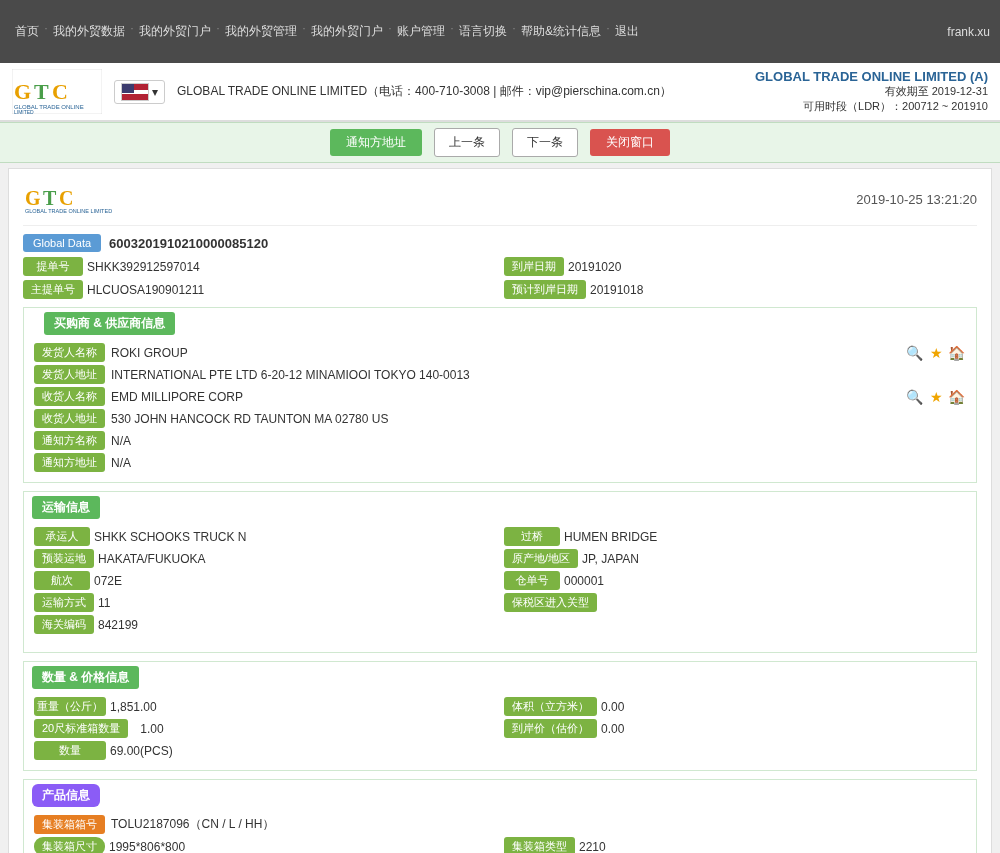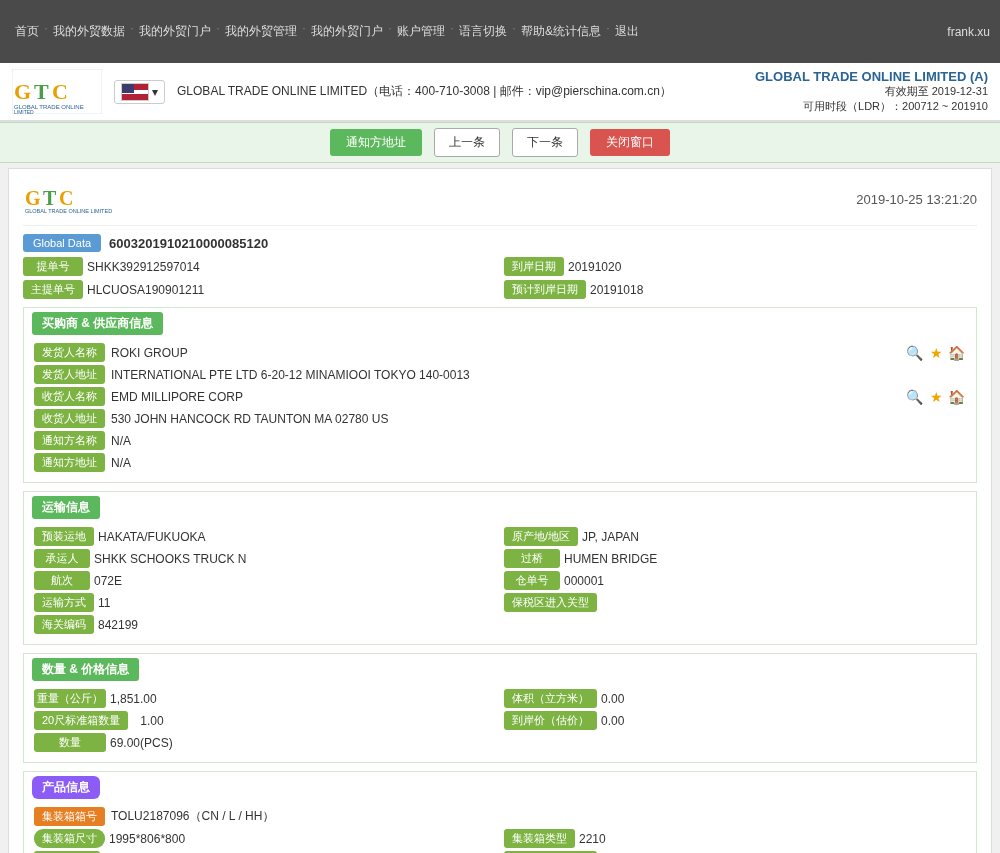--- a/index.html
+++ b/index.html
@@ -108,21 +108,21 @@
       <span style="font-size:12px; color:#333;">HLCUOSA190901211</span>
     </div>
     <div style="display:flex; align-items:center; gap:4px; flex:1;">
       <span style="background:#7cb342; color:#fff; padding:2px 8px; border-radius:3px; font-size:11px; white-space:nowrap; min-width:70px; text-align:center;">预计到岸日期</span>
       <span style="font-size:12px; color:#333;">20191018</span>
     </div>
   </div>
 
   <div style="border:1px solid #d0e8d0; margin-bottom:8px;">
     <div style="padding:4px 8px;">
-      <span style="background:#5cb85c; color:#fff; padding:3px 10px; border-radius:3px; font-size:12px; font-weight:bold; display:inline-block;">买购商 &amp; 供应商信息</span>
+      <span style="background:#5cb85c; color:#fff; padding:3px 10px; border-radius:3px; font-size:12px; font-weight:bold; display:inline-block;margin-left:12px;">买购商 &amp; 供应商信息</span>
     </div>
     <div style="padding:4px 10px 8px;">
 
       <div style="display:flex; align-items:center; gap:6px; margin-bottom:3px;">
         <span style="background:#7cb342; color:#fff; padding:2px 8px; border-radius:3px; font-size:11px; white-space:nowrap; min-width:66px; text-align:center;">发货人名称</span>
         <span style="font-size:12px; color:#333; flex:1;">ROKI GROUP</span>
         <span style="cursor:pointer; color:#888; font-size:14px;">🔍</span>
         <span style="cursor:pointer; color:#f0a500; font-size:14px;">★</span>
         <span style="cursor:pointer; color:#5cb85c; font-size:14px;">🏠</span>
       </div>
@@ -159,63 +159,63 @@
 
   <div style="border:1px solid #d0e8d0; margin-bottom:8px;">
     <div style="padding:4px 8px;">
       <span style="background:#5cb85c; color:#fff; padding:3px 10px; border-radius:3px; font-size:12px; font-weight:bold; display:inline-block;">运输信息</span>
     </div>
     <div style="padding:4px 10px 8px;">
 
 
       <div style="display:flex; gap:8px; margin-bottom:3px;">
         <div style="display:flex; align-items:center; gap:4px; flex:1;">
+          <span style="background:#7cb342; color:#fff; padding:2px 8px; border-radius:3px; font-size:11px; white-space:nowrap; min-width:56px; text-align:center;">承运人</span>
+          <span style="font-size:12px; color:#333;">SHKK SCHOOKS TRUCK N</span>
+        </div>
+        <div style="display:flex; align-items:center; gap:4px; flex:1;">
+          <span style="background:#7cb342; color:#fff; padding:2px 8px; border-radius:3px; font-size:11px; white-space:nowrap; min-width:56px; text-align:center;">过桥</span>
+          <span style="font-size:12px; color:#333;">HUMEN BRIDGE</span>
+        </div>
+      </div>
+
+      <div style="display:flex; gap:8px; margin-bottom:3px;">
+        <div style="display:flex; align-items:center; gap:4px; flex:1;">
           <span style="background:#7cb342; color:#fff; padding:2px 8px; border-radius:3px; font-size:11px; white-space:nowrap; min-width:56px; text-align:center;">预装运地</span>
           <span style="font-size:12px; color:#333;">HAKATA/FUKUOKA</span>
         </div>
         <div style="display:flex; align-items:center; gap:4px; flex:1;">
           <span style="background:#7cb342; color:#fff; padding:2px 8px; border-radius:3px; font-size:11px; white-space:nowrap; min-width:60px; text-align:center;">原产地/地区</span>
           <span style="font-size:12px; color:#333;">JP, JAPAN</span>
         </div>
       </div>
 
       <div style="display:flex; gap:8px; margin-bottom:3px;">
         <div style="display:flex; align-items:center; gap:4px; flex:1;">
-          <span style="background:#7cb342; color:#fff; padding:2px 8px; border-radius:3px; font-size:11px; white-space:nowrap; min-width:56px; text-align:center;">承运人</span>
-          <span style="font-size:12px; color:#333;">SHKK SCHOOKS TRUCK N</span>
-        </div>
-        <div style="display:flex; align-items:center; gap:4px; flex:1;">
-          <span style="background:#7cb342; color:#fff; padding:2px 8px; border-radius:3px; font-size:11px; white-space:nowrap; min-width:56px; text-align:center;">过桥</span>
-          <span style="font-size:12px; color:#333;">HUMEN BRIDGE</span>
-        </div>
-      </div>
-
-      <div style="display:flex; gap:8px; margin-bottom:3px;">
-        <div style="display:flex; align-items:center; gap:4px; flex:1;">
           <span style="background:#7cb342; color:#fff; padding:2px 8px; border-radius:3px; font-size:11px; white-space:nowrap; min-width:56px; text-align:center;">航次</span>
           <span style="font-size:12px; color:#333;">072E</span>
         </div>
         <div style="display:flex; align-items:center; gap:4px; flex:1;">
           <span style="background:#7cb342; color:#fff; padding:2px 8px; border-radius:3px; font-size:11px; white-space:nowrap; min-width:56px; text-align:center;">仓单号</span>
           <span style="font-size:12px; color:#333;">000001</span>
         </div>
       </div>
 
       <div style="display:flex; gap:8px; margin-bottom:3px;">
         <div style="display:flex; align-items:center; gap:4px; flex:1;">
           <span style="background:#7cb342; color:#fff; padding:2px 8px; border-radius:3px; font-size:11px; white-space:nowrap; min-width:56px; text-align:center;">运输方式</span>
           <span style="font-size:12px; color:#333;">11</span>
         </div>
         <div style="display:flex; align-items:center; gap:4px; flex:1;">
           <span style="background:#7cb342; color:#fff; padding:2px 8px; border-radius:3px; font-size:11px; white-space:nowrap; min-width:70px; text-align:center;">保税区进入关型</span>
           <span style="font-size:12px; color:#333;"></span>
         </div>
       </div>
 
-      <div style="display:flex; gap:8px; margin-bottom:2px;">
+      <div style="display:flex; gap:8px; margin-bottom:10px;">
         <div style="display:flex; align-items:center; gap:4px; flex:1;">
           <span style="background:#7cb342; color:#fff; padding:2px 8px; border-radius:3px; font-size:11px; white-space:nowrap; min-width:56px; text-align:center;">海关编码</span>
           <span style="font-size:12px; color:#333;">842199</span>
         </div>
         <div style="flex:1;"></div>
       </div>
     </div>
   </div>
 
   <div style="border:1px solid #d0e8d0; margin-bottom:8px;">

